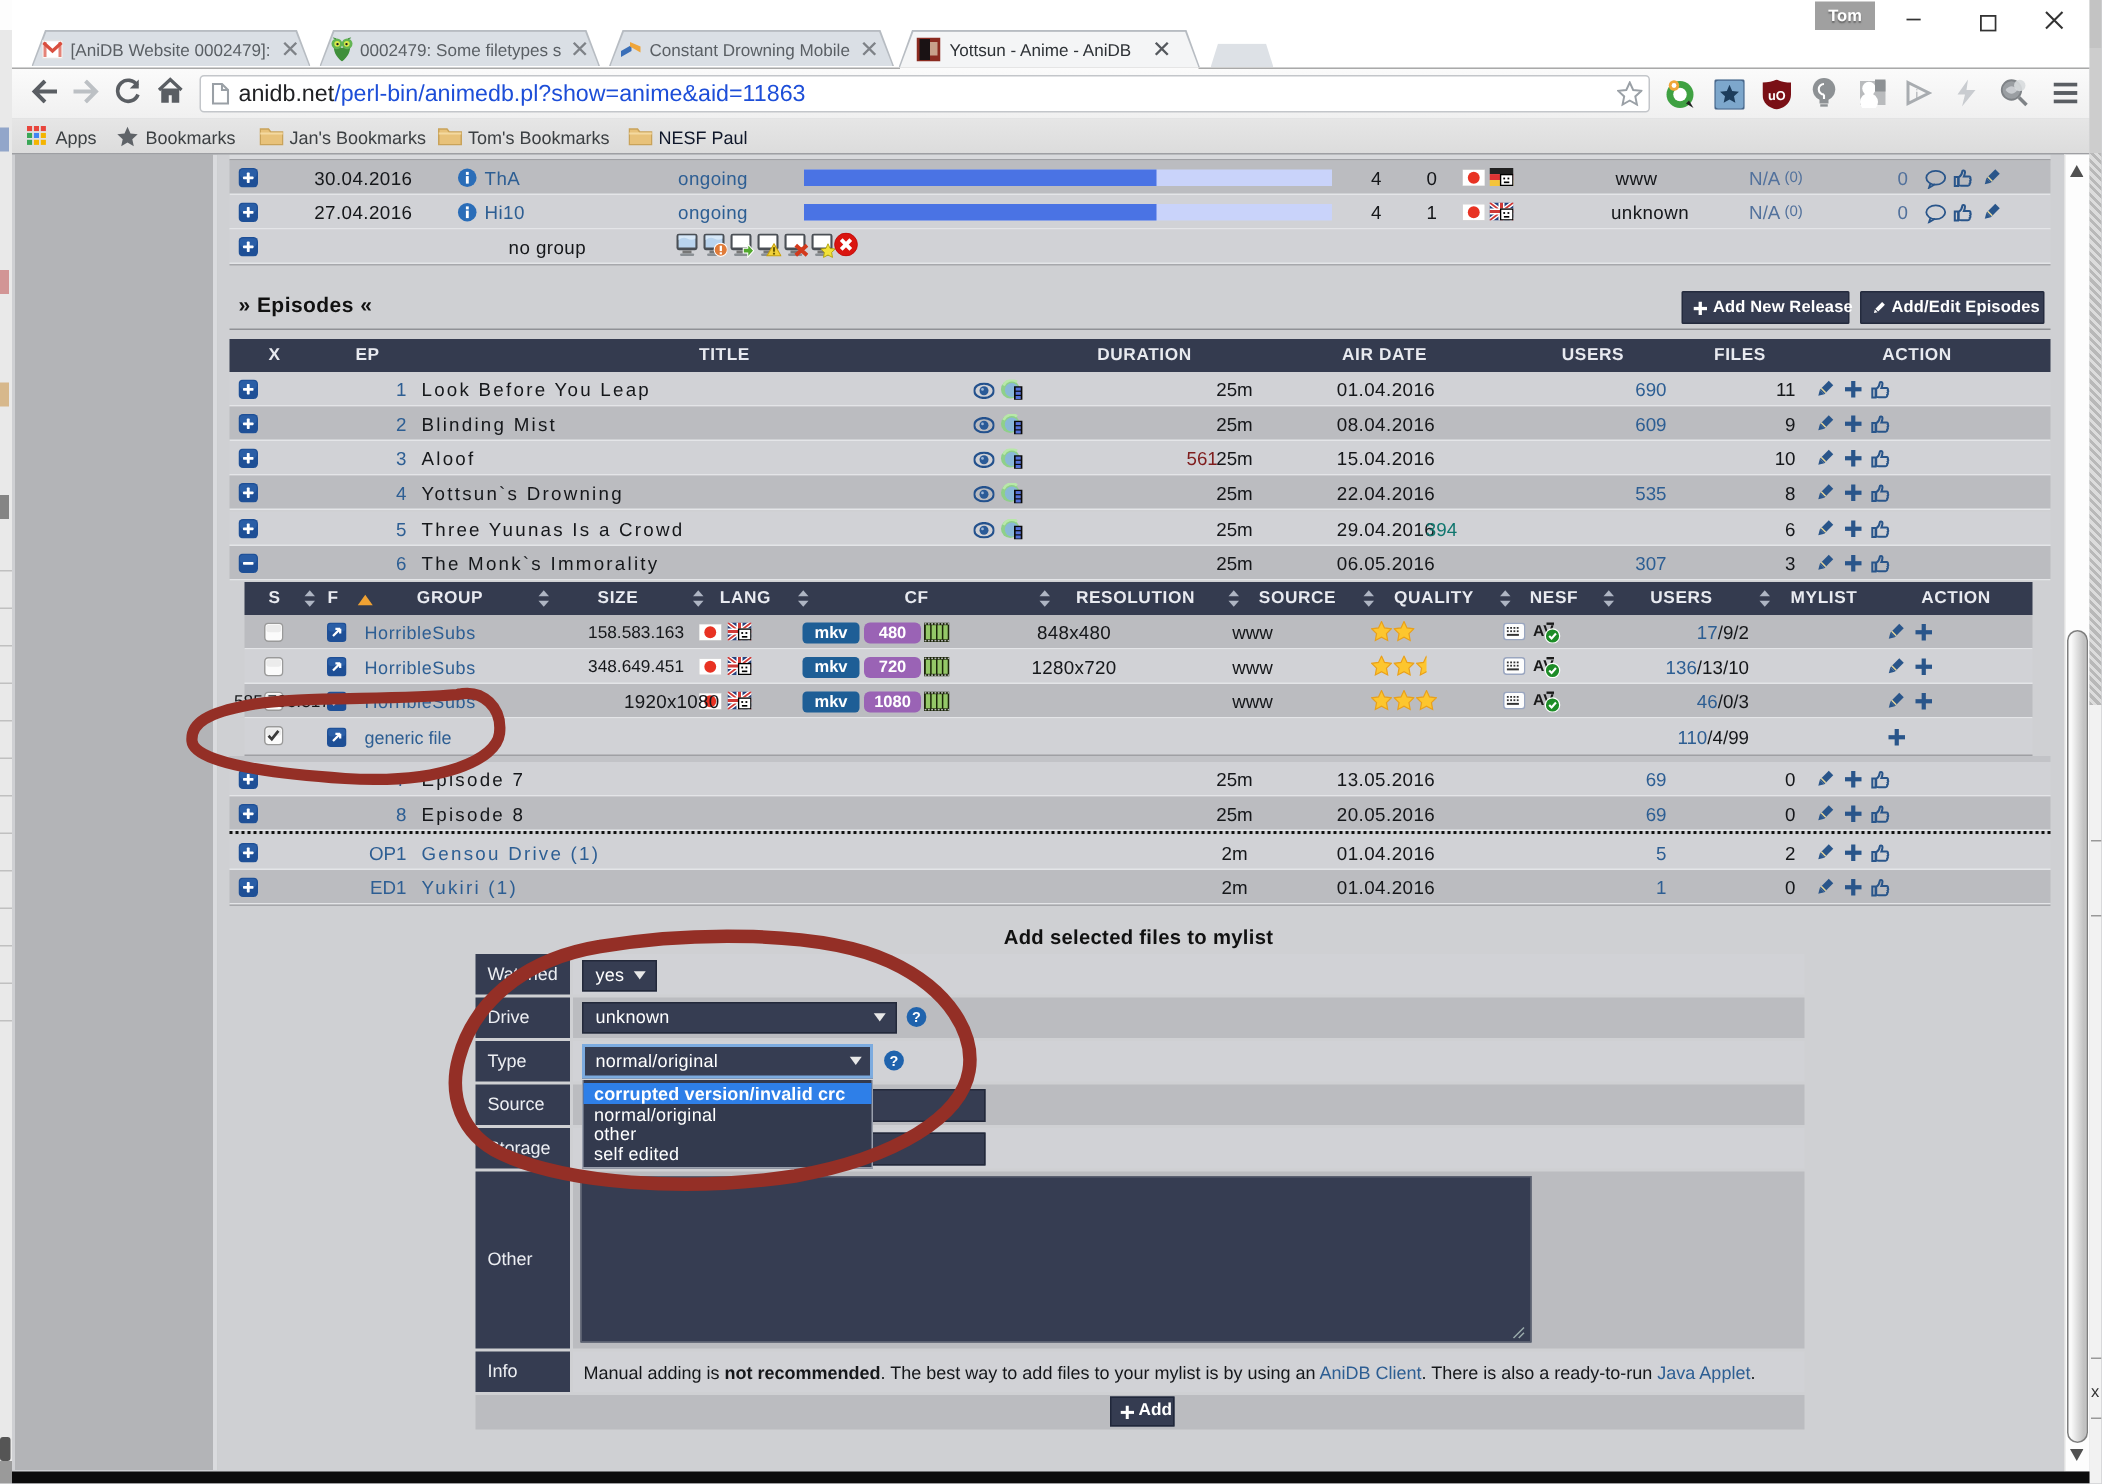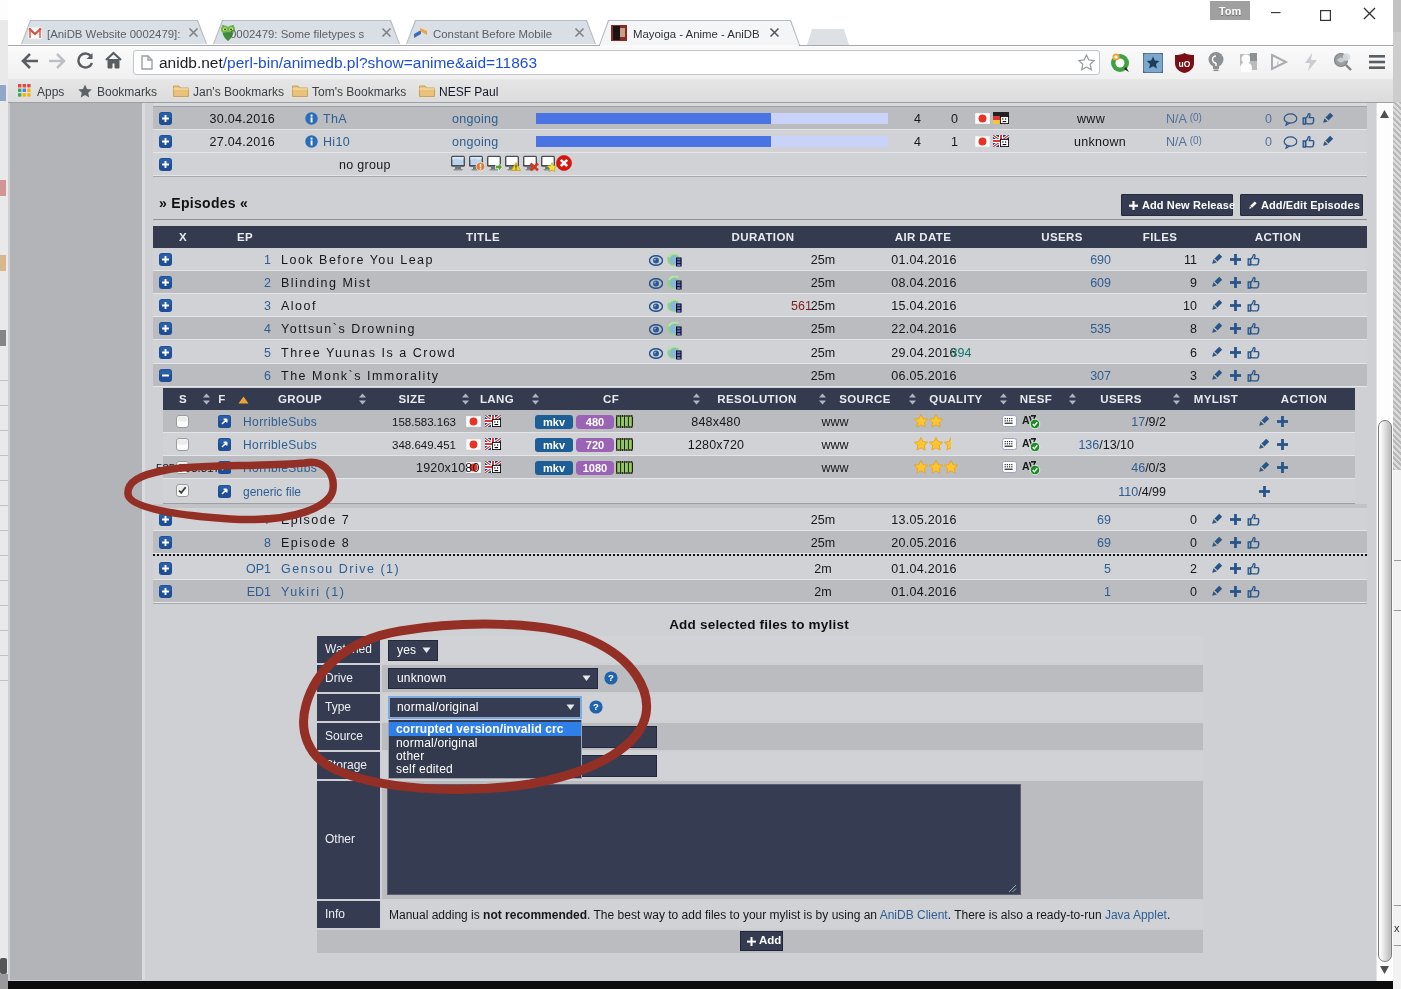--- a/index.html
+++ b/index.html
@@ -657,21 +657,21 @@
     <rect x="7.0" y="5.2" width="1.2" height="1.2" fill="#333"></rect>
     <rect x="9.200000000000001" y="5.2" width="1.2" height="1.2" fill="#333"></rect>
     <rect x="2.6" y="7.6" width="8" height="1.3" fill="#333"></rect>
   </svg>
 <svg style="position:absolute;left:1022px;top:437px" width="19" height="15" viewBox="0 0 19 15">
     <text x="0" y="10" font-family="Liberation Sans" font-size="10.5" font-weight="bold" fill="#1a1a1a">AV</text>
     <rect x="9" y="1" width="5" height="1.6" fill="#1a1a1a"></rect>
     <circle cx="13" cy="10" r="4.8" fill="#1d8c27" stroke="#fff" stroke-width="0.8"></circle>
     <path d="M10.8 10 l1.6 1.7 l2.9 -3.4" fill="none" stroke="#fff" stroke-width="1.4"></path>
   </svg>
-<div style="position:absolute;left:834px;top:438px;width:300px;text-align:right;white-space:nowrap;font-size:12.5px"><span style="color:#2d5e93">136</span><span style="color:#15171a">/13/10</span></div>
+<div style="position:absolute;left:866px;top:438px;width:300px;text-align:right;white-space:nowrap;font-size:12.5px"><span style="color:#2d5e93">136</span><span style="color:#15171a">/13/10</span></div>
 <svg style="position:absolute;left:1257px;top:438px" width="13" height="13" viewBox="0 0 13 13">
     <g transform="rotate(45 6.5 6.5)">
       <rect x="4.4" y="0.6" width="4.2" height="8.4" fill="#29558a"></rect>
       <rect x="4.4" y="7.2" width="4.2" height="1" fill="#e8d79a"></rect>
       <path d="M4.4 9 L8.6 9 L6.5 12.6 Z" fill="#29558a"></path>
     </g>
   </svg>
 <svg style="position:absolute;left:1276px;top:438px" width="13" height="13" viewBox="0 0 13 13">
     <rect x="1" y="5.1" width="11" height="2.8" fill="#29558a"></rect>
     <rect x="5.1" y="1" width="2.8" height="11" fill="#29558a"></rect>
@@ -1001,38 +1001,38 @@
 <svg style="position:absolute;left:220px;top:25px" width="16" height="16" viewBox="0 0 16 16">
     <path d="M8 16 C4 13 2 9 2.5 4 L8 7 L13.5 4 C14 9 12 13 8 16 Z" fill="#3f8f3a"></path>
     <circle cx="4.6" cy="4.2" r="3.6" fill="#63b553"></circle>
     <circle cx="11.4" cy="4.2" r="3.6" fill="#63b553"></circle>
     <circle cx="4.8" cy="4.2" r="1.9" fill="#d8e84a"></circle>
     <circle cx="11.2" cy="4.2" r="1.9" fill="#d8e84a"></circle>
     <circle cx="5" cy="4.4" r="0.8" fill="#1a1a1a"></circle>
     <circle cx="11" cy="4.4" r="0.8" fill="#1a1a1a"></circle>
     <path d="M4 1 L2 0 M12 1 L14 0" stroke="#3f8f3a" stroke-width="0.8"></path>
   </svg>
-<div style="position:absolute;left:230px;top:28px;white-space:nowrap;font-size:11.4px;color:#5a5f64;letter-spacing:0px">0002479: Some filetypes s</div>
+<div style="position:absolute;left:240px;top:28px;white-space:nowrap;font-size:11.4px;color:#5a5f64;letter-spacing:0px">0002479: Some filetypes s</div>
 <svg style="position:absolute;left:381px;top:27px" width="11" height="11" viewBox="0 0 11 11">
     <path d="M1.5 1.5 L9.5 9.5 M9.5 1.5 L1.5 9.5" stroke="#7e8287" stroke-width="1.6"></path>
   </svg>
 <svg style="position:absolute;left:413px;top:26px" width="15" height="14" viewBox="0 0 15 14">
     <path d="M1 8 L8 4 L8 8 L1 12 Z" fill="#3a6fb8"></path>
     <path d="M7 2 L14 5 L14 9 L7 5 Z" fill="#f0a63a"></path>
   </svg>
-<div style="position:absolute;left:433px;top:28px;white-space:nowrap;font-size:11.4px;color:#5a5f64;letter-spacing:0px">Constant Before Mobile</div>
+<div style="position:absolute;left:433px;top:28px;white-space:nowrap;font-size:11.4px;color:#5a5f64;letter-spacing:0px">Constant Drowning Mobile</div>
 <svg style="position:absolute;left:574px;top:27px" width="11" height="11" viewBox="0 0 11 11">
     <path d="M1.5 1.5 L9.5 9.5 M9.5 1.5 L1.5 9.5" stroke="#7e8287" stroke-width="1.6"></path>
   </svg>
 <svg style="position:absolute;left:611px;top:25px" width="16" height="16" viewBox="0 0 16 16">
     <rect width="16" height="16" fill="#8a2b20"></rect>
     <rect x="2" y="1" width="7" height="14" fill="#1a1214"></rect>
     <rect x="9" y="3" width="5" height="9" fill="#c8a08a"></rect>
   </svg>
-<div style="position:absolute;left:633px;top:28px;white-space:nowrap;font-size:11.4px;color:#2e3236;letter-spacing:0px">Mayoiga - Anime - AniDB</div>
+<div style="position:absolute;left:633px;top:28px;white-space:nowrap;font-size:11.4px;color:#2e3236;letter-spacing:0px">Yottsun - Anime - AniDB</div>
 <svg style="position:absolute;left:769px;top:27px" width="11" height="11" viewBox="0 0 11 11">
     <path d="M1.5 1.5 L9.5 9.5 M9.5 1.5 L1.5 9.5" stroke="#55595e" stroke-width="1.6"></path>
   </svg>
 <div style="position:absolute;left:8px;top:45px;width:1385px;height:34px;background:linear-gradient(#fbfbfb,#f0f0f0)"></div>
 <div style="position:absolute;left:8px;top:45px;width:1385px;height:1px;background:#a9a9a9"></div>
 <div style="position:absolute;left:600px;top:45px;width:199px;height:1px;background:#fbfbfb"></div>
 <svg style="position:absolute;left:20px;top:53px" width="19" height="16" viewBox="0 0 19 16">
     <path d="M10 1 L3 8 L10 15 M3 8 H18" stroke="#5a5e63" stroke-width="2.6" fill="none"></path>
   </svg>
 <svg style="position:absolute;left:48px;top:53px" width="19" height="16" viewBox="0 0 19 16">

